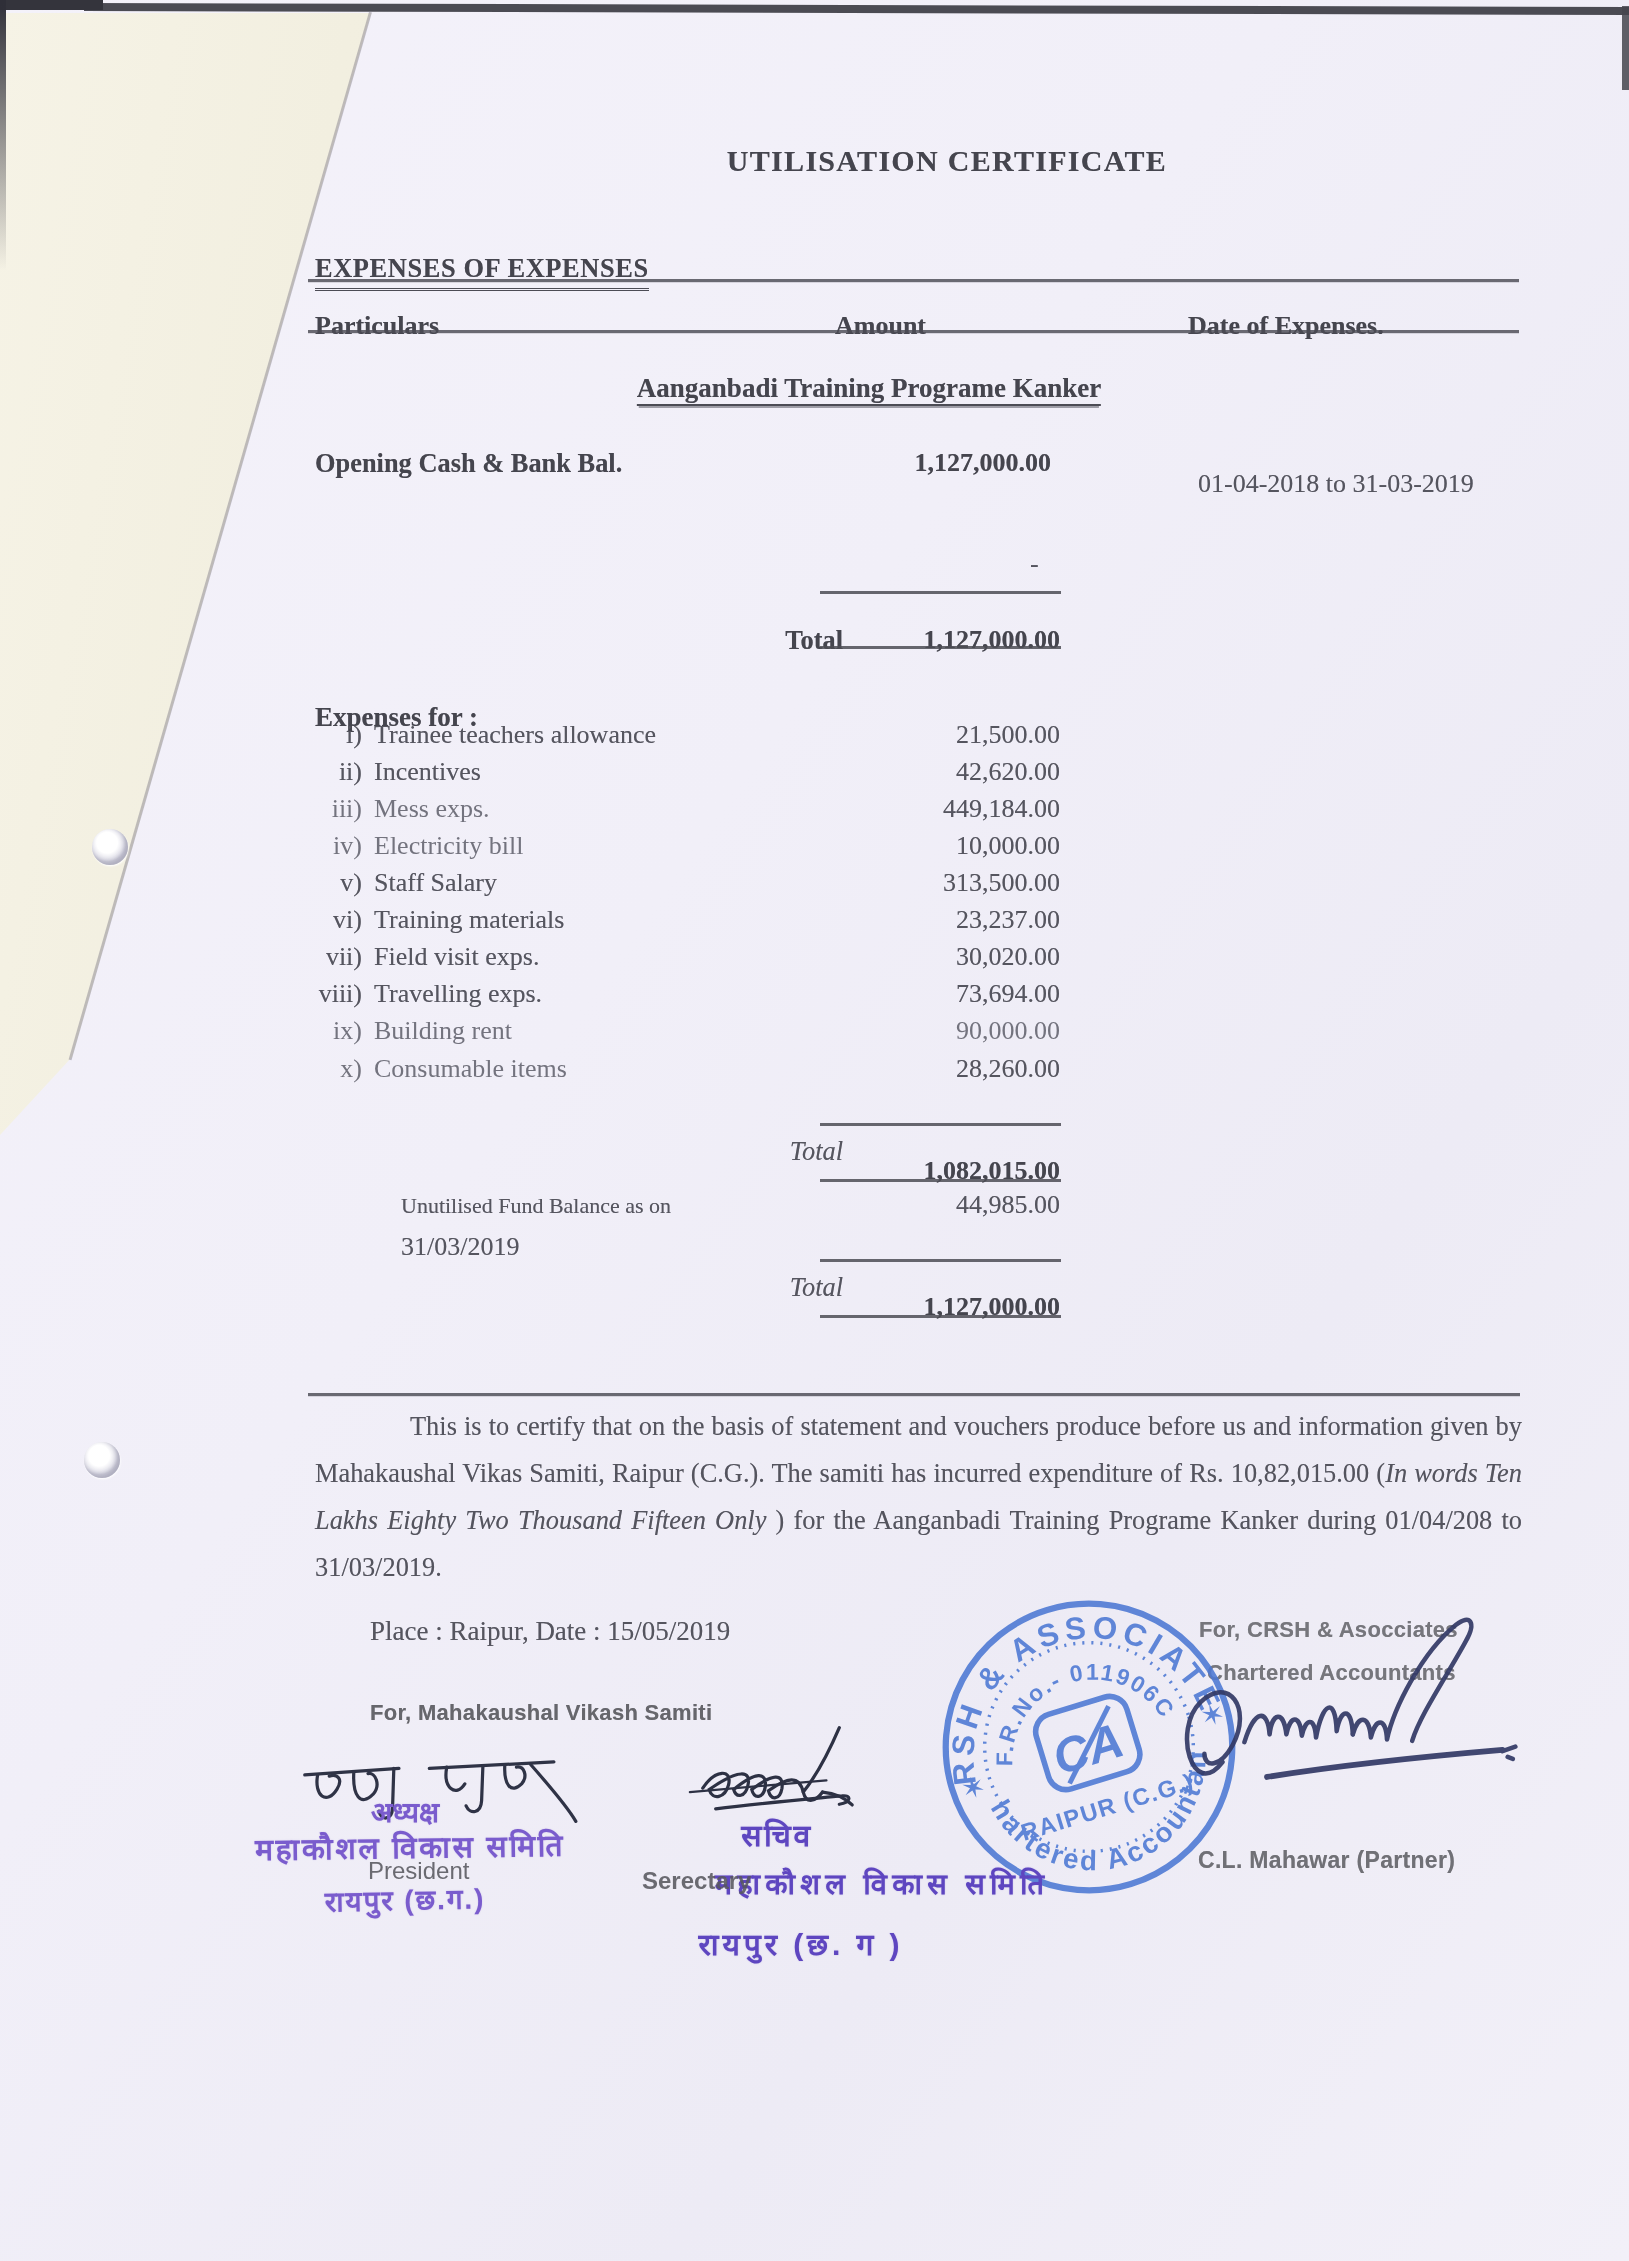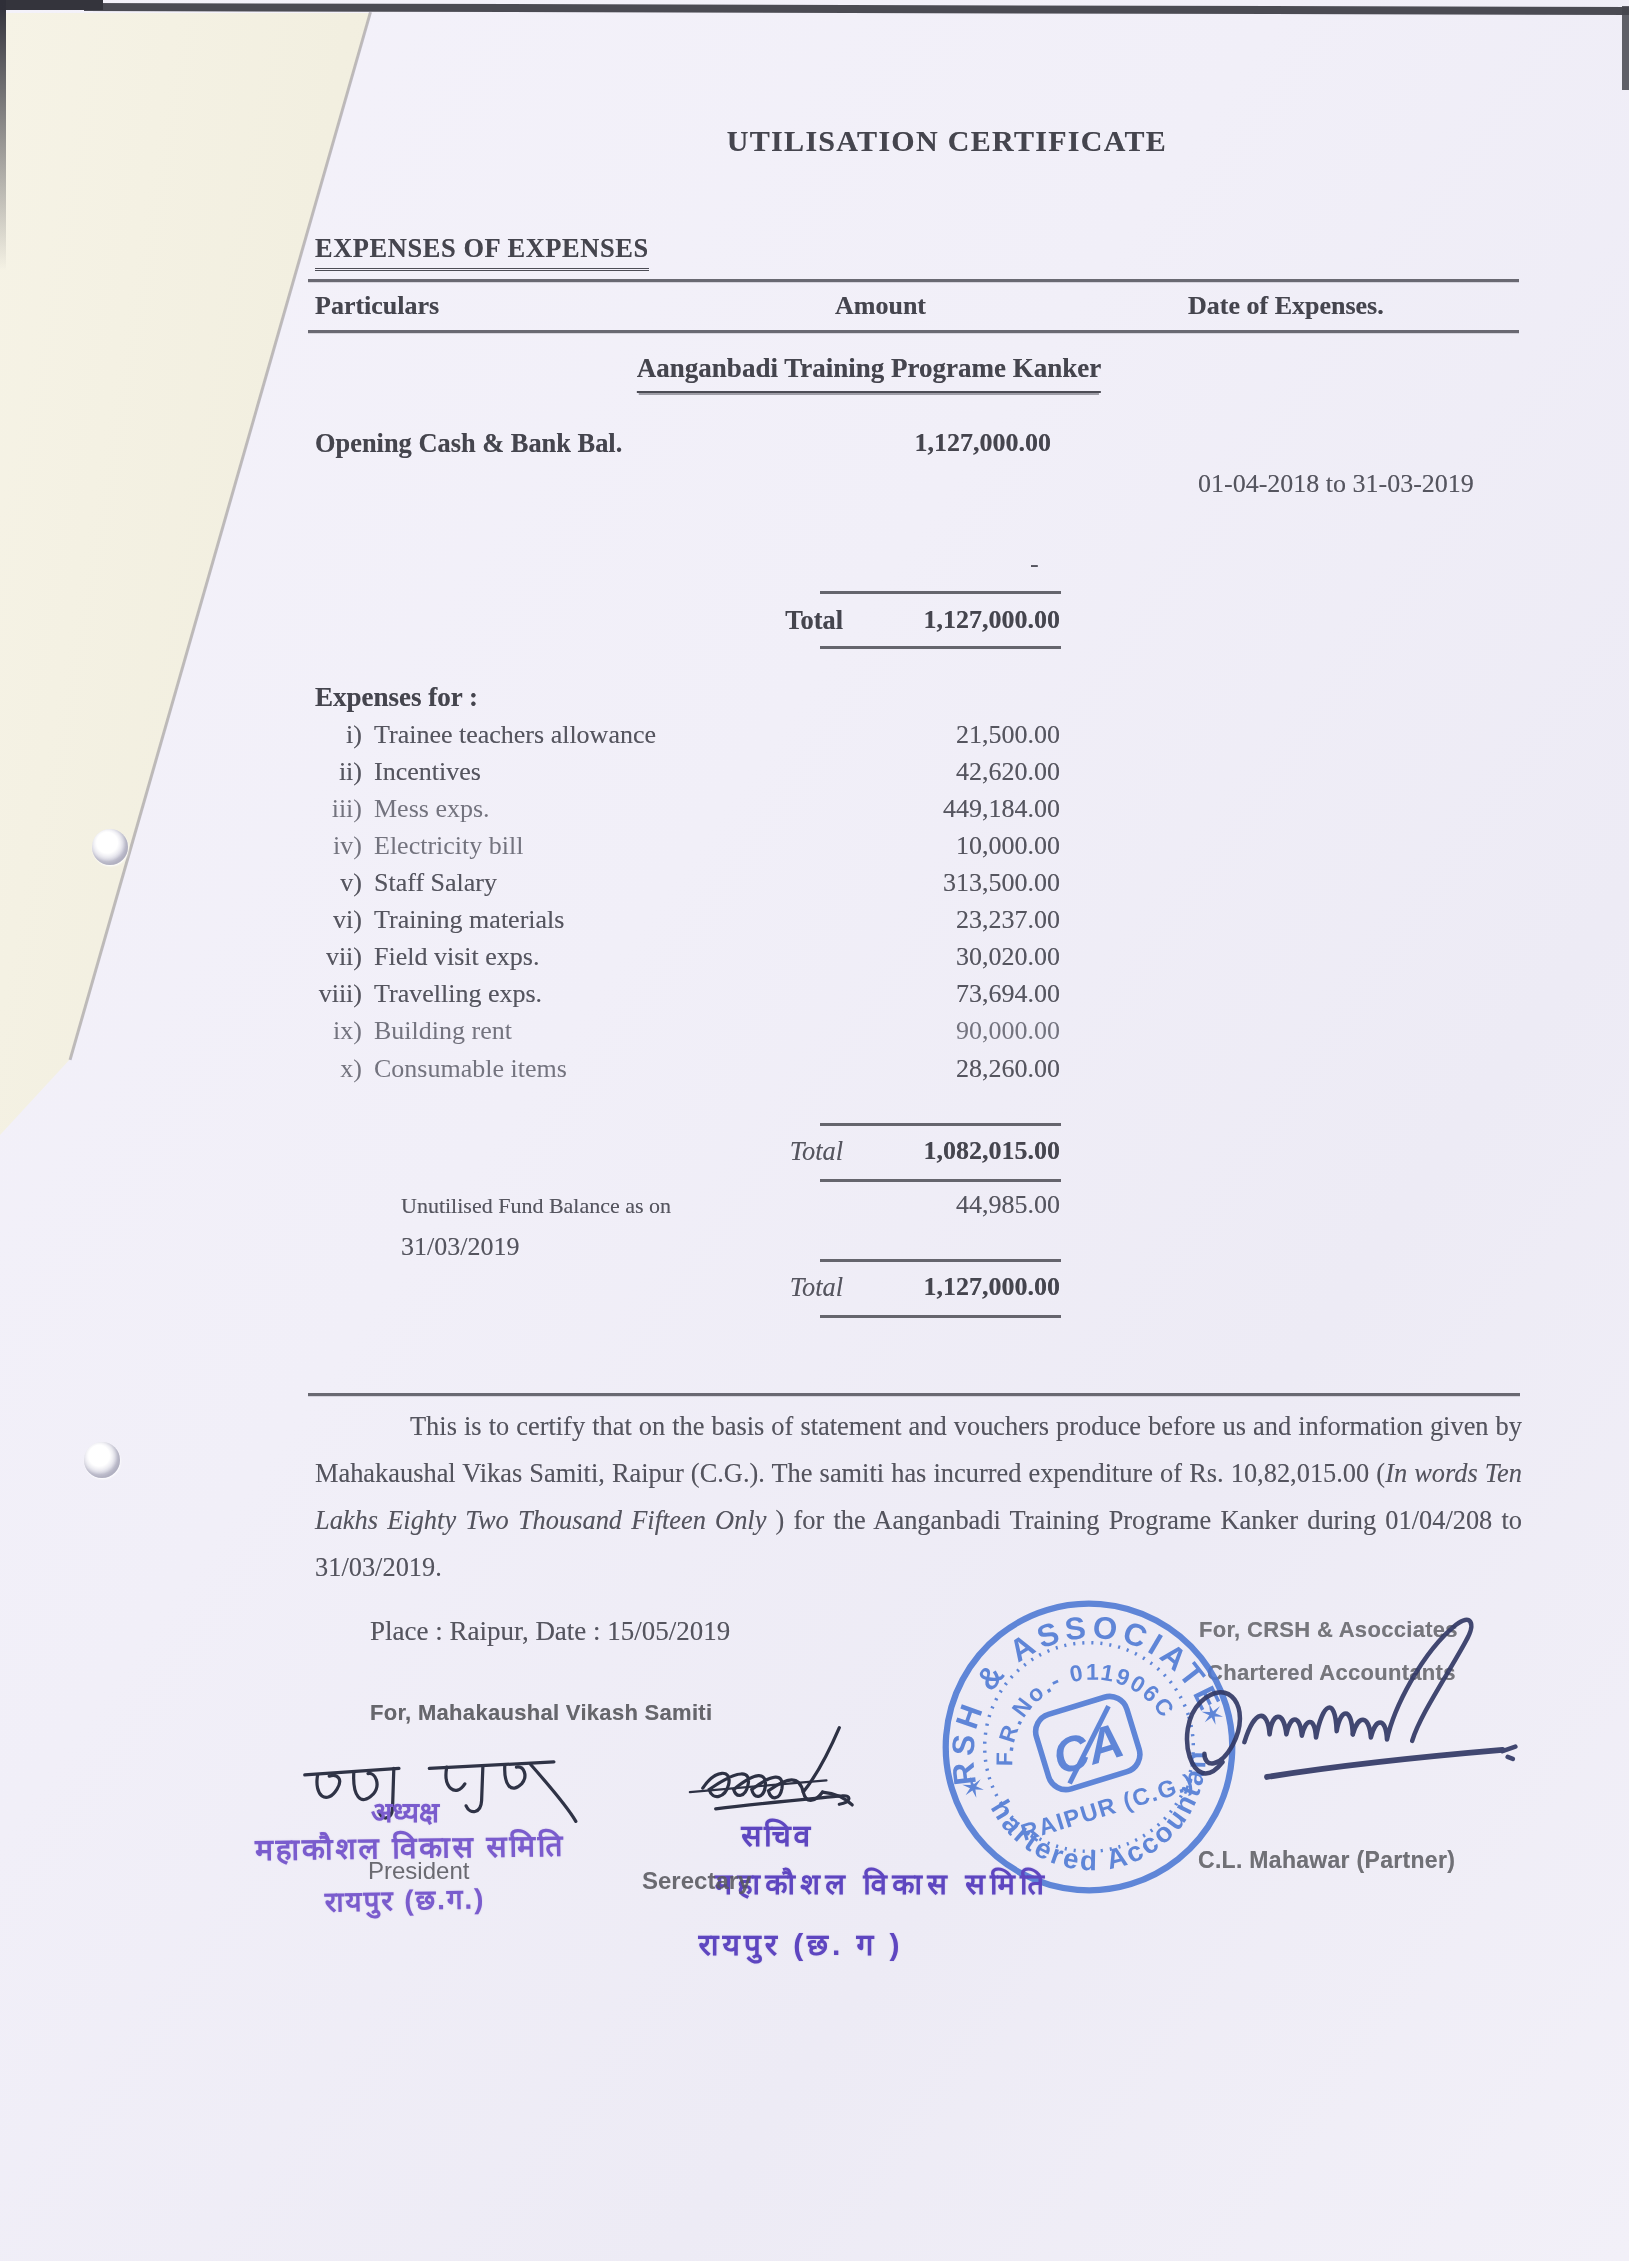--- a/index.html
+++ b/index.html
@@ -2,21 +2,21 @@
 <html style="font-size:10.3px"><head>
 <meta charset="utf-8">
 <style>
   html,body{margin:0;padding:0;background:#d8d5de;}
   #page{position:relative;width:1630px;height:2261px;overflow:hidden;
         background:linear-gradient(125deg,#f4f2fa 0%,#f1eff8 40%,#edebf5 70%,#f2f0f8 100%);}
   .serif{font-family:"Liberation Serif","DejaVu Serif",serif;}
   .sans{font-family:"Liberation Sans","DejaVu Sans",sans-serif;}
   .abs{position:absolute;}
   .ink{color:#55555f;text-shadow:0 0 0.6px rgba(90,90,100,.45);}
-  .ink-bold{color:#45454e;font-weight:bold;text-shadow:0 0 0.6px rgba(70,70,80,.5);}
+  .ink-bold{color:#45454e;font-weight:bold;text-shadow:0 0 0.6px rgba(70,70,80,.5);margin-top:20px;}
   .faint{color:#73737e;}
   .rule{position:absolute;height:2.6px;background:#4c4c55;opacity:.82;
         box-shadow:0 0.6px 0 rgba(76,76,85,.35);}
   .rule-short{position:absolute;height:2.6px;background:#4c4c55;opacity:.85;}
   .amt{position:absolute;width:277px;text-align:right;font-size:26px;}
   .tlabel{position:absolute;width:147px;text-align:right;font-size:26.4px;}
   .num{position:absolute;width:104px;text-align:right;font-size:26px;}
   .itemlabel{position:absolute;font-size:26px;}
   .gray-label{color:#76767c;font-weight:bold;font-size:22px;letter-spacing:0.3px;
               text-shadow:0 0 0.6px rgba(110,110,115,.5);}
@@ -24,21 +24,21 @@
   .purple-dark{color:#5e46c0;font-weight:bold;text-shadow:0 0 1.3px rgba(94,70,192,.35);}
   .punch{position:absolute;width:36px;height:36px;border-radius:50%;
          background:radial-gradient(circle at 42% 38%,#ffffff 0 34%,#d9d8e4 62%,#eeecf6 78%);
          box-shadow:inset -2.6px -3.2px 4.5px rgba(125,125,148,.55),0.6px 1.3px 1.9px rgba(255,255,255,.9);}
   .cream-wedge{position:absolute;left:0;top:0;width:387px;height:1148px;
          background:linear-gradient(100deg,#f6f3e6 0%,#f2efe0 60%,#efecdd 100%);
          clip-path:polygon(0 13px,371px 13px,72px 1057px,0 1135px);}
   .para{font-size:26.4px;line-height:47px;text-align:justify;text-indent:95px;
         color:#54545e;text-shadow:0 0 0.6px rgba(84,84,94,.4);}
   .dbl-underline{border-bottom:3.2px double #4c4c55;padding-bottom:3.9px;}
-  .heavy-underline{border-bottom:2.6px solid #4c4c55;box-shadow:0 3.9px 0 -1.9px rgba(76,76,85,.5);padding-bottom:7px;}
+  .heavy-underline{border-bottom:2.6px solid #4c4c55;box-shadow:0 3.9px 0 -1.9px rgba(76,76,85,.5);padding-bottom:0;}
   svg text{font-family:"Liberation Sans","DejaVu Sans",sans-serif;}
 </style>
 </head>
 <body>
 
 <div id="page">
 
   <div class="cream-wedge"></div>
   <div class="abs" style="left:369px;top:11.6px;width:2.6px;height:1090px;background:rgba(125,120,132,.45);
               transform-origin:50% 0;transform:rotate(16deg);"></div>

